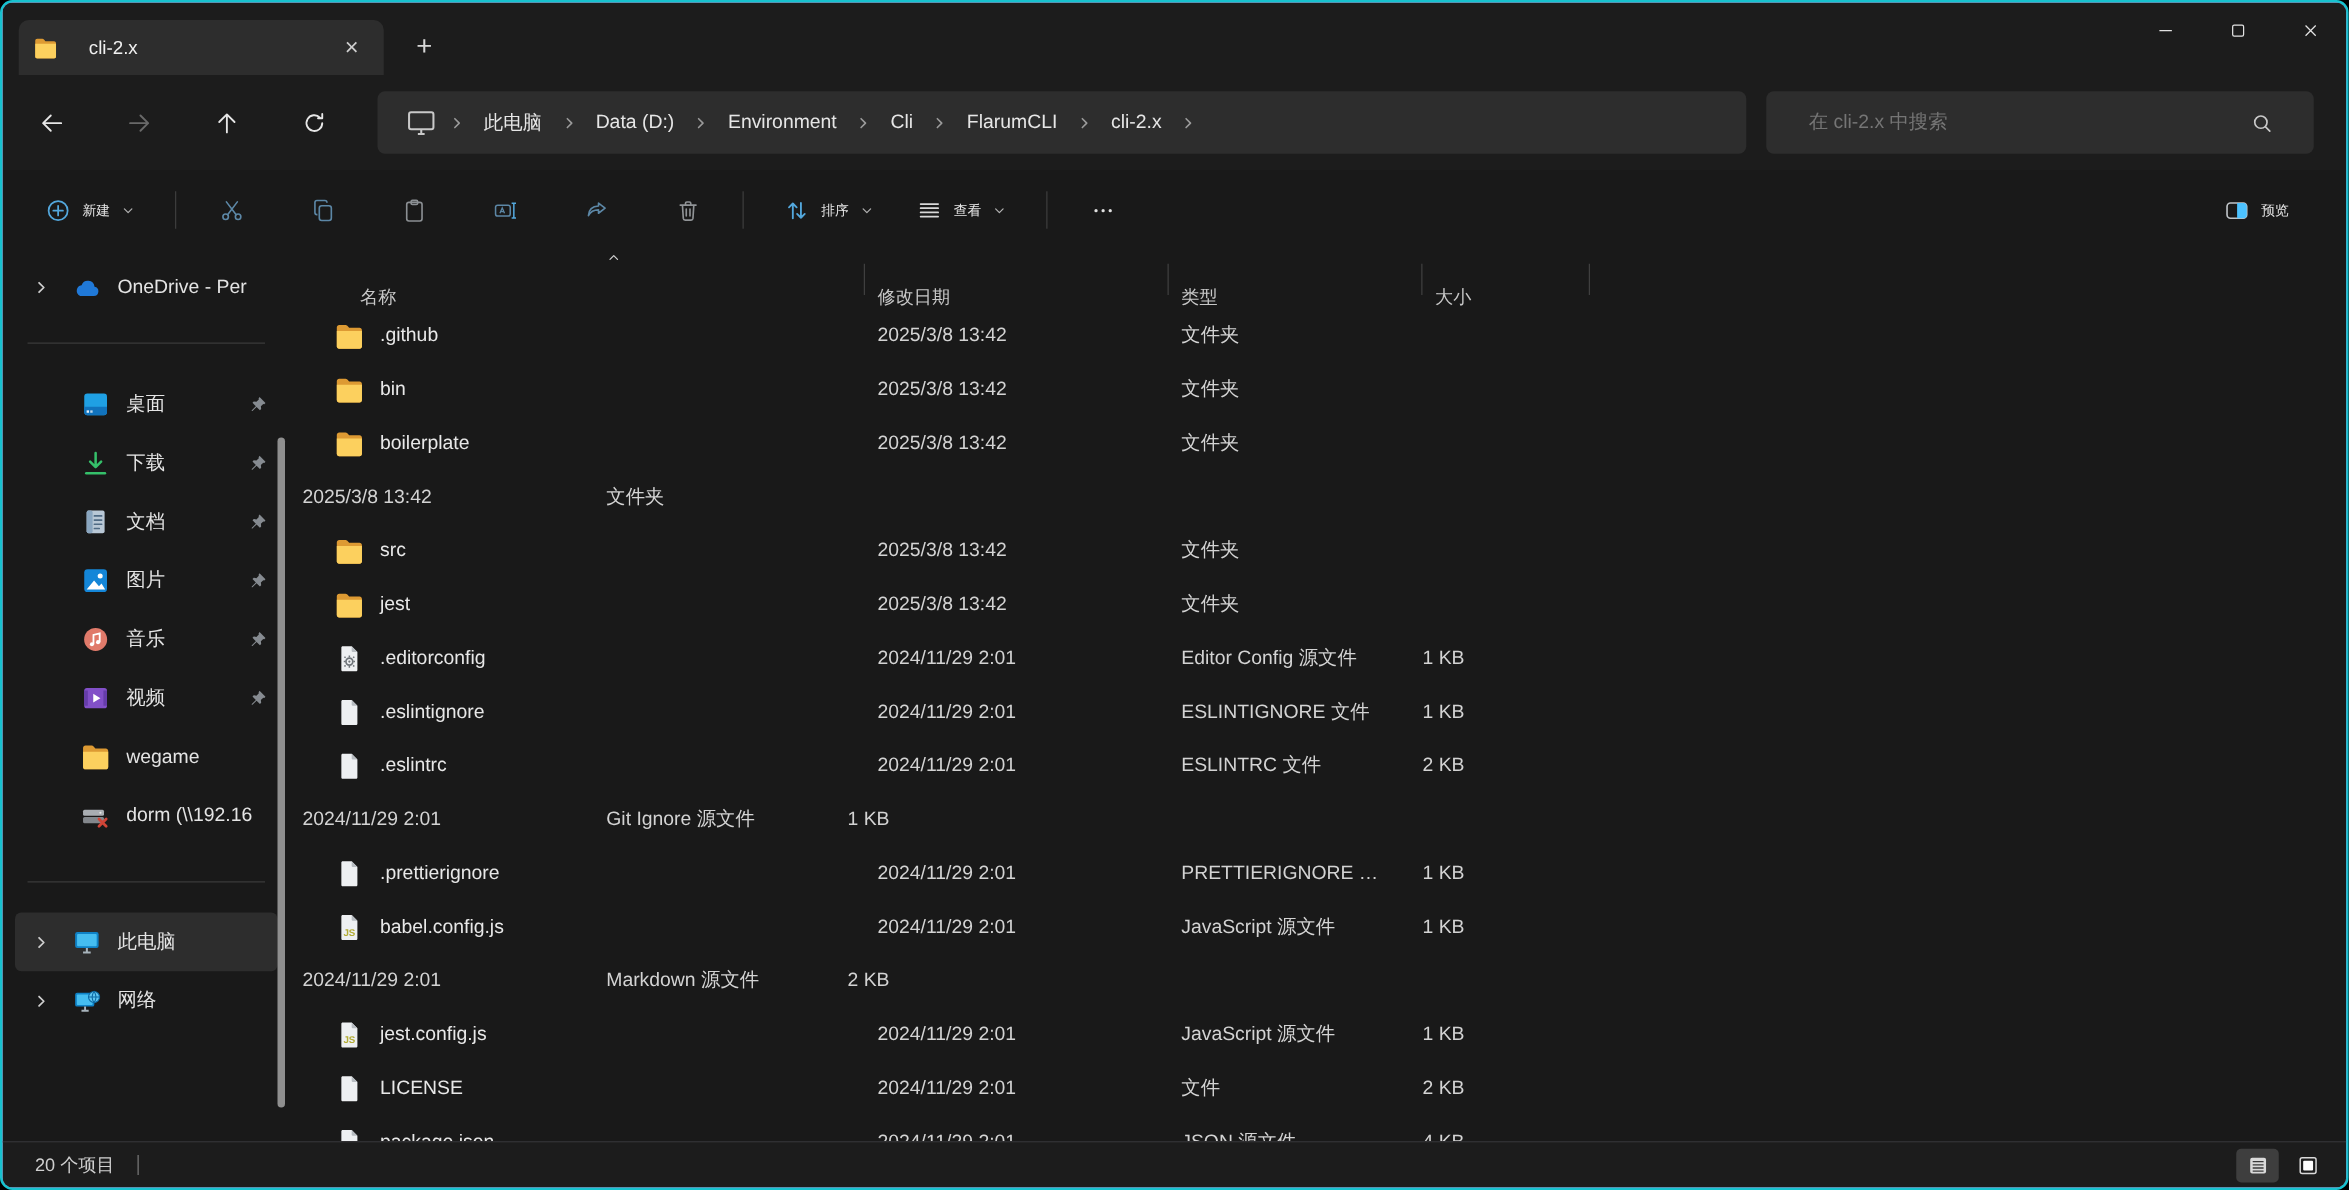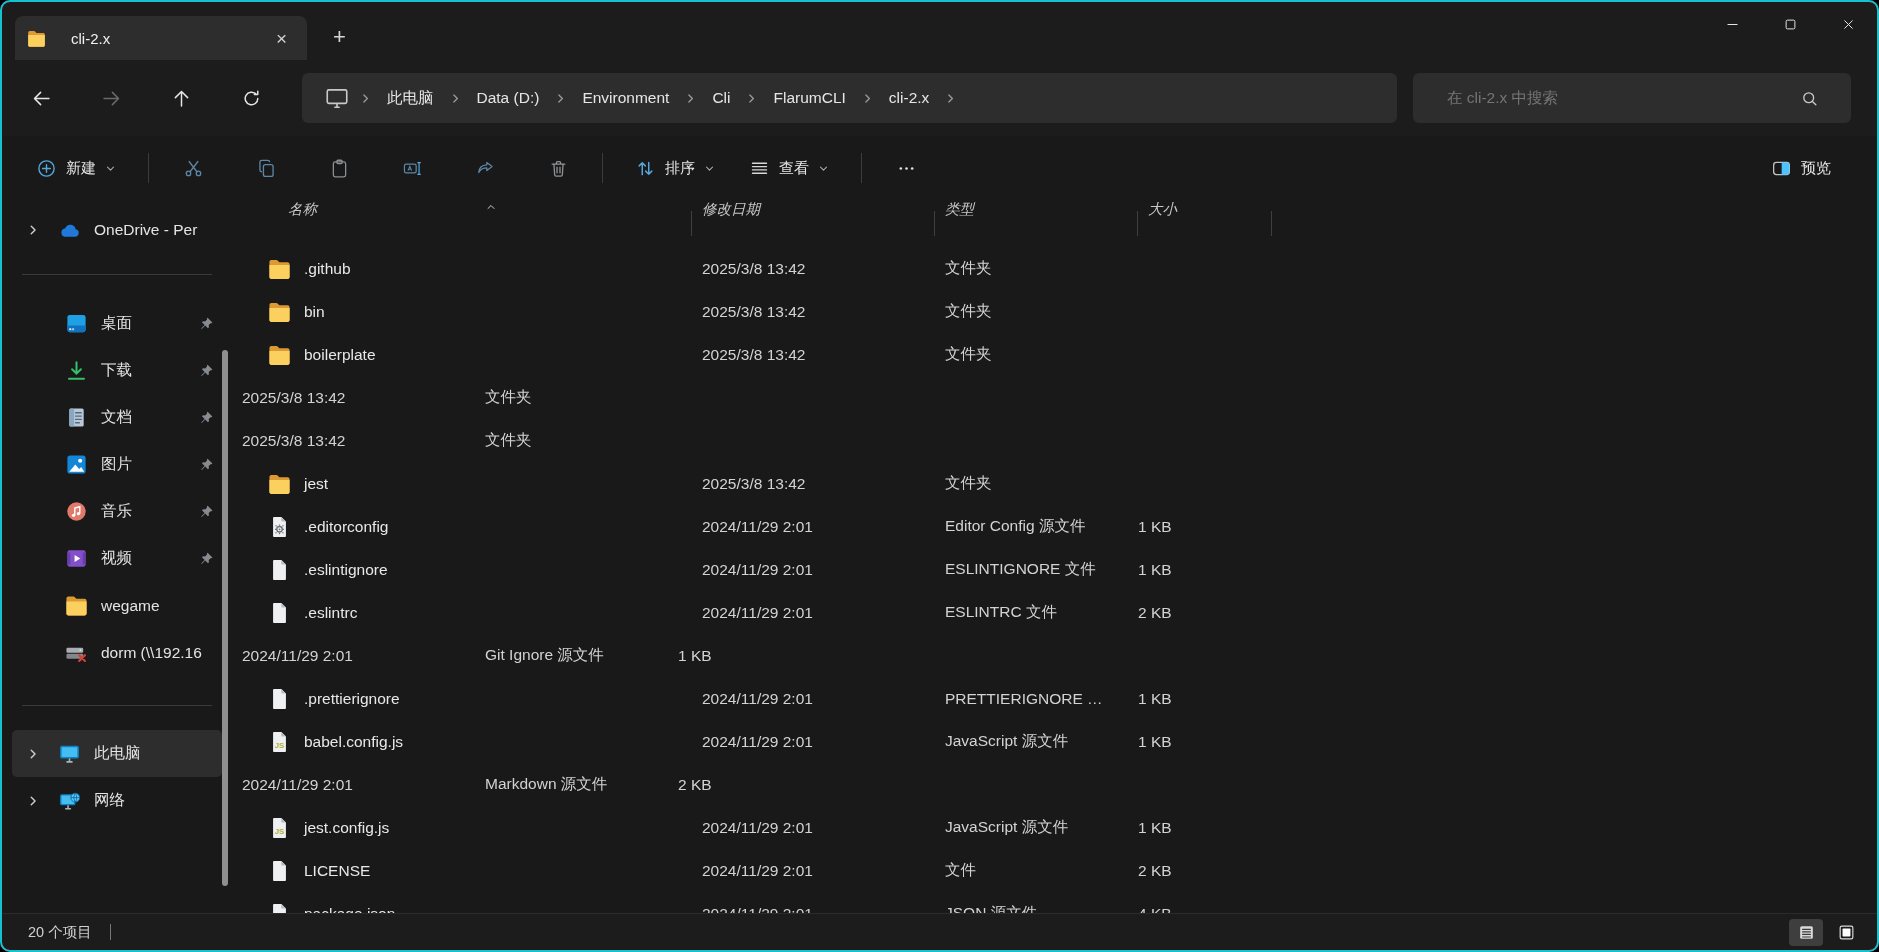--- a/index.html
+++ b/index.html
@@ -35,21 +35,21 @@
   .bc-chev svg{width:100%;height:100%;}
   .searchbox{width:438px;height:50px;background:#2d2d2d;border-radius:6px;margin-left:16px;
              display:flex;align-items:center;padding:0 32px;box-sizing:border-box;}
   .searchbox input{flex:1;background:transparent;border:none;outline:none;color:#ababab;
                    font-size:15.5px;font-family:inherit;}
   .search-icon{width:19px;height:19px;color:#c9c9c9;}
   .search-icon svg{width:100%;height:100%;}
 
   
   .toolbar{height:64px;background:#191919;display:flex;align-items:center;padding:0 36px 0 24px;flex:0 0 auto;}
-  .tb-btn{display:flex;align-items:center;gap:9px;color:#e6e6e6;font-size:15px;padding:8px 10px;border-radius:5px;}
+  .tb-btn{display:flex;align-items:center;gap:9px;color:#e6e6e6;font-size:11px;padding:8px 10px;border-radius:5px;}
   .tb-btn svg{width:21px;height:21px;}
   .tb-caret{width:11px;height:11px;color:#b0b0b0;display:flex;}
   .tb-caret svg{width:100%;height:100%;}
   .tb-icon{width:44px;height:38px;display:flex;align-items:center;justify-content:center;border-radius:5px;}
   .tb-icon svg{width:21px;height:21px;}
   .tb-icon + .tb-icon{margin-left:29px;}
   .tb-sep{width:1px;height:30px;background:#3c3c3c;margin:0 22px;}
   .tb-right{margin-left:auto;}
 
   
@@ -70,21 +70,21 @@
   .div1{margin-top:26px;margin-bottom:25px;}
   .div2{margin-top:29px;margin-bottom:24px;}
   .onedrive-row{height:36px;margin:0 10px;display:flex;align-items:center;padding-left:14px;
                 color:#e4e4e4;font-size:15.5px;border-radius:5px;}
   .side-scrollbar{position:absolute;right:4px;top:150px;width:6px;height:536px;border-radius:3px;background:#8f8f8f;}
 
   
   .content{flex:1;min-width:0;display:flex;flex-direction:column;overflow:hidden;}
   .list-header{height:47px;display:flex;align-items:center;flex:0 0 auto;position:relative;
                color:#c7c7c7;font-size:14.5px;}
-  .hcell{position:relative;height:100%;display:flex;align-items:flex-start;box-sizing:border-box;font-style:italic;}
+  .hcell{position:relative;height:100%;display:flex;align-items:flex-end;box-sizing:border-box;}
   .hcell::after{content:"";position:absolute;right:0;top:11px;height:25px;width:1px;background:#3f3f3f;}
   .h-name{width:460px;padding-left:56px;}
   .h-date{width:243px;padding-left:10px;}
   .h-type{width:203px;padding-left:10px;}
   .h-size{width:134px;padding-left:10px;}
   .sort-caret{position:absolute;left:252px;top:0px;width:14px;height:12px;color:#cfcfcf;}
   .sort-caret svg{width:100%;height:100%;}
   .rows{flex:1;overflow:hidden;}
   .frow{height:43px;display:flex;align-items:center;font-size:15.5px;color:#d3d3d3;}
   .c-name{width:460px;display:flex;align-items:center;gap:13px;padding-left:36px;box-sizing:border-box;
@@ -544,20 +544,29 @@
             <div class="c-date">2025/3/8 13:42</div>
             <div class="c-type">文件夹</div>
             <div class="c-size"></div>
           </div>
           <div class="frow">
             <div class="c-date">2025/3/8 13:42</div>
             <div class="c-type">文件夹</div>
             <div class="c-size"></div>
           </div>
           <div class="frow">
+            <div class="c-name">
+              <span class="fico">
+                <svg viewBox="0 0 24 21">
+                  <path d="M1.5 3.1C1.5 2 2.4 1.1 3.5 1.1h5.2c.6 0 1.2.3 1.6.7l1.5 1.7h8.7c1.1 0 2 .9 2 2v13.4c0 1.1-.9 2-2 2h-17c-1.1 0-2-.9-2-2V3.1z" fill="#dd9a33"></path>
+                  <path d="M1.5 6.2h21v12.7c0 1.1-.9 2-2 2h-17c-1.1 0-2-.9-2-2V6.2z" fill="#fcd05e"></path>
+                </svg>
+              </span>
+              <span>src</span>
+            </div>
             <div class="c-date">2025/3/8 13:42</div>
             <div class="c-type">文件夹</div>
             <div class="c-size"></div>
           </div>
           <div class="frow">
             <div class="c-name">
               <span class="fico">
                 <svg viewBox="0 0 24 21">
                   <path d="M1.5 3.1C1.5 2 2.4 1.1 3.5 1.1h5.2c.6 0 1.2.3 1.6.7l1.5 1.7h8.7c1.1 0 2 .9 2 2v13.4c0 1.1-.9 2-2 2h-17c-1.1 0-2-.9-2-2V3.1z" fill="#dd9a33"></path>
                   <path d="M1.5 6.2h21v12.7c0 1.1-.9 2-2 2h-17c-1.1 0-2-.9-2-2V6.2z" fill="#fcd05e"></path>

